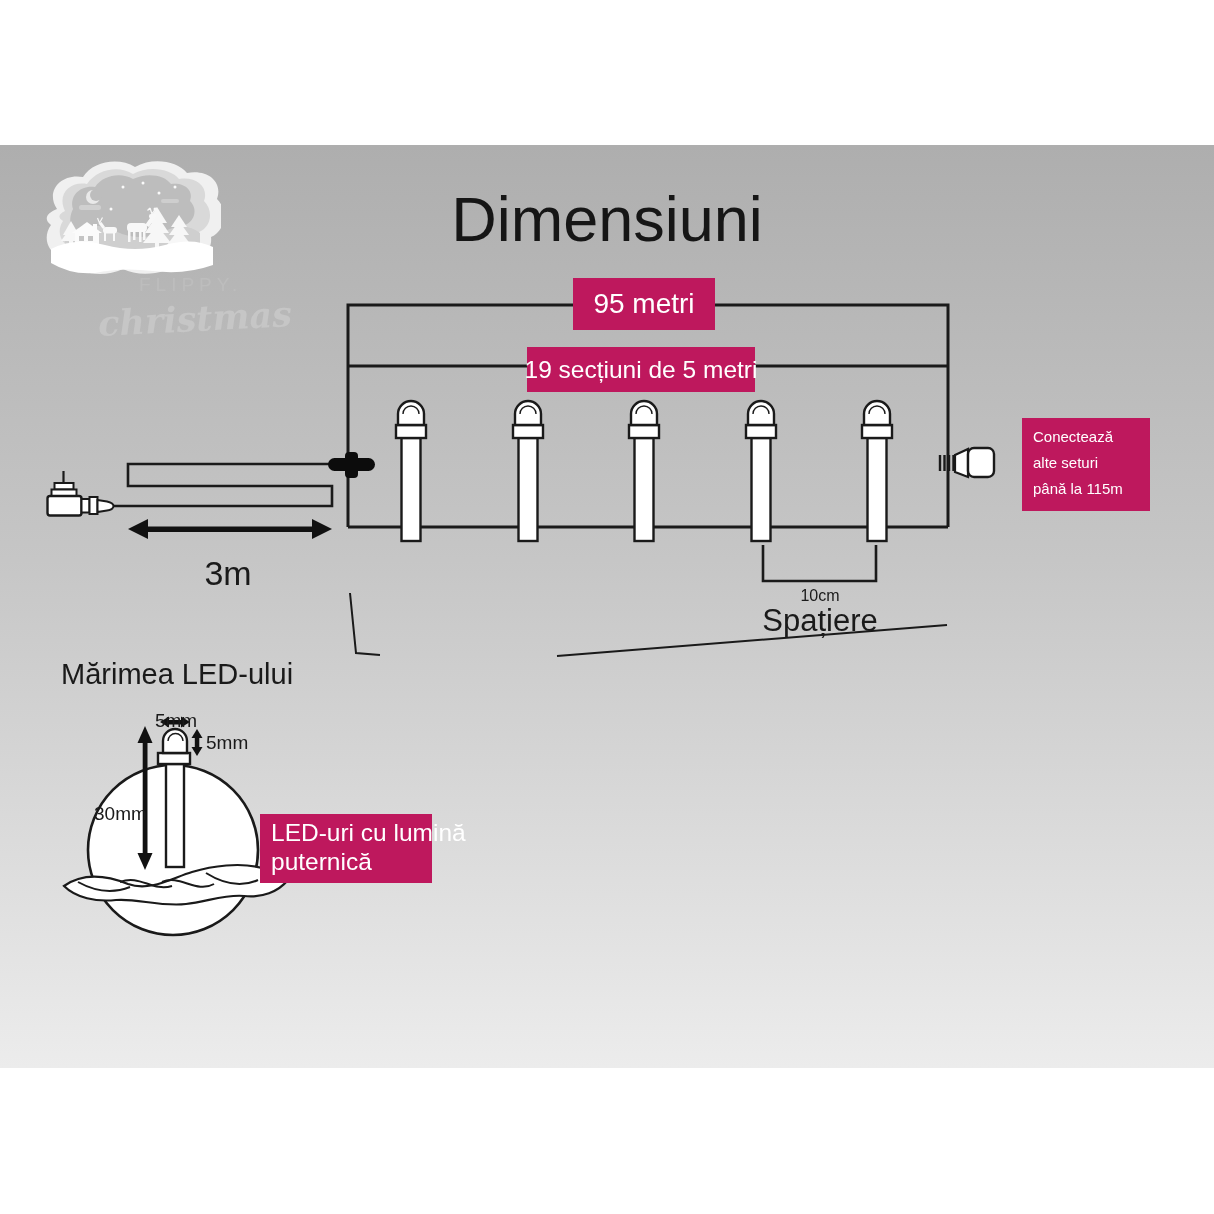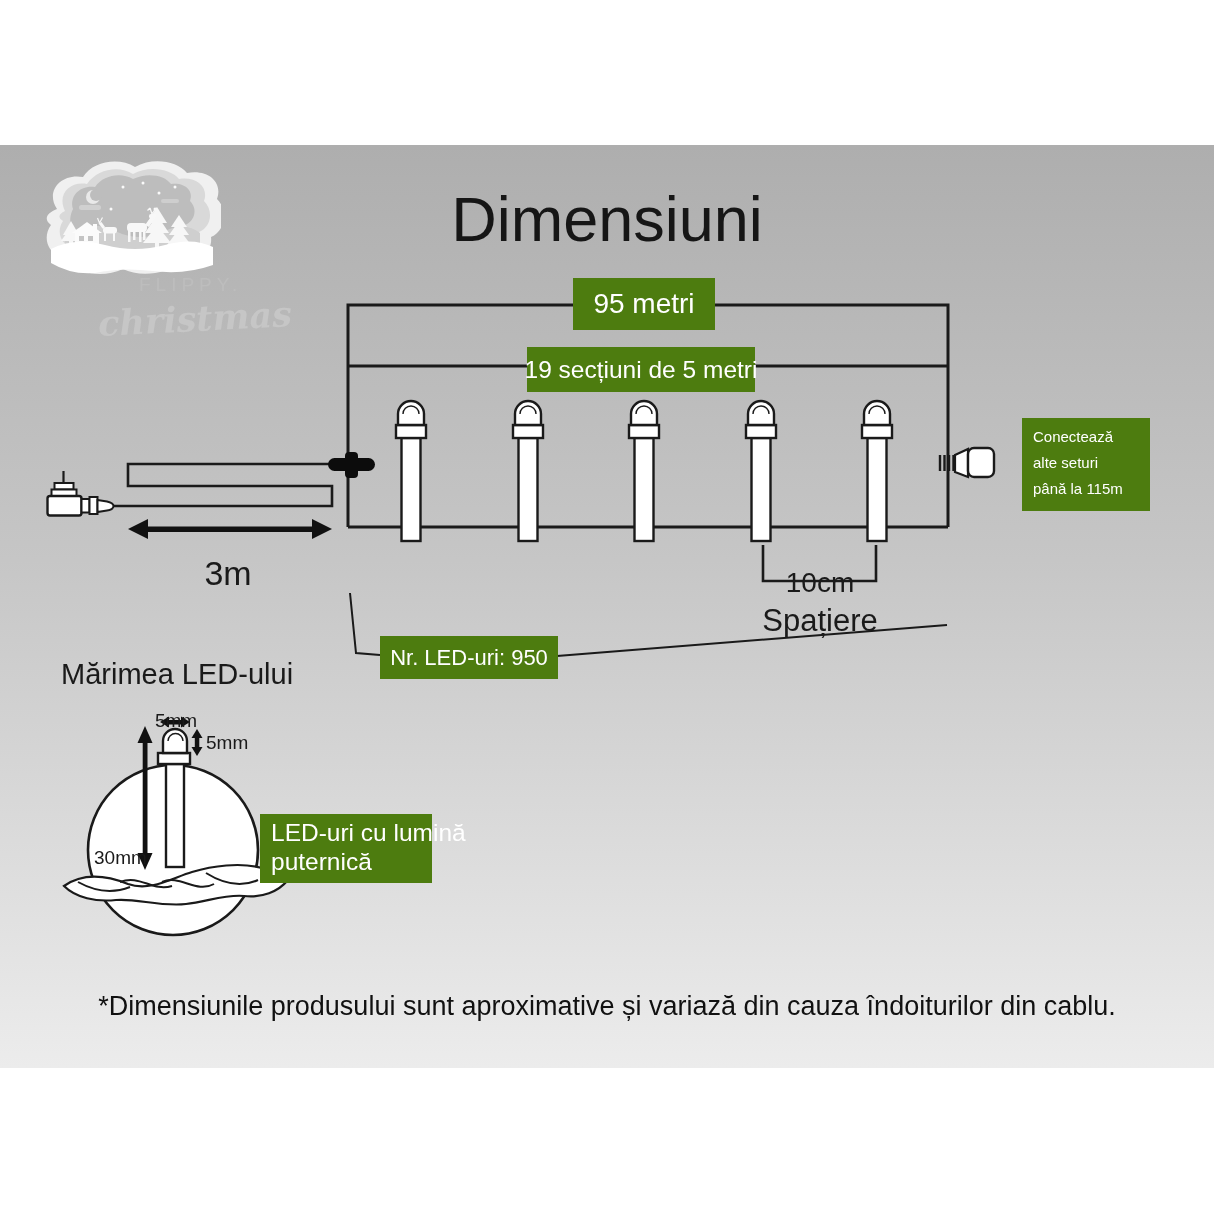--- a/index.html
+++ b/index.html
@@ -3,26 +3,26 @@
 <meta charset="utf-8">
 <style>
   html,body{margin:0;padding:0;background:#fff;}
   .page{position:relative;width:1214px;height:1214px;background:#ffffff;overflow:hidden;
         font-family:"Liberation Sans", sans-serif;color:#1a1a1a;}
   .panel{position:absolute;left:0;top:145px;width:1214px;height:923px;
          background:linear-gradient(180deg,#aeaeae 0%,#c6c6c6 45%,#ececec 100%);}
   .abs{position:absolute;}
   .title{position:absolute;left:0;top:183px;width:1214px;text-align:center;
          font-size:63px;font-weight:400;color:#161616;letter-spacing:0;}
-  .blackbox{position:absolute;background:#4d7c0f;color:#ffffff;display:flex;
+  .blackbox{position:absolute;background:#be185d;color:#ffffff;display:flex;
             align-items:center;justify-content:center;white-space:nowrap;}
   .blackbox.left{align-items:flex-start;justify-content:flex-start;flex-direction:column;}
   .lbl{position:absolute;color:#1a1a1a;white-space:nowrap;}
   .center{text-align:center;margin-top:13px;}
-  .right{margin-top:44px;}
+  .right{}
   .footnote{position:absolute;left:0;top:991px;width:1214px;text-align:center;
             font-size:27px;color:#111;}
   .logo-brand{position:absolute;left:139px;top:274px;font-size:19px;letter-spacing:5px;
               color:#bdbdbd;font-weight:400;}
   .logo-script{position:absolute;left:98px;top:298px;font-size:35px;color:#c6c6c6;
                font-family:"DejaVu Serif",serif;font-style:italic;font-weight:700;
                transform:rotate(-3deg);}
   svg{display:block;}
 </style>
 </head>
@@ -204,38 +204,34 @@
   <div class="blackbox" style="left:527px;top:347px;width:228px;height:45px;font-size:24.5px;">
     <span>19 secțiuni de 5 metri</span>
   </div>
 
   <div class="blackbox left" style="left:1022px;top:418px;width:128px;height:93px;font-size:15px;line-height:26px;padding:6px 0 0 11px;box-sizing:border-box;">
     <span>Conectează</span>
     <span>alte seturi</span>
     <span>până la 115m</span>
   </div>
 
-  <div class="blackbox" style="left:380px;top:636px;width:178px;height:43px;font-size:22px;">
-    <span>Nr. LED-uri: 950</span>
-  </div>
 
   <div class="blackbox left" style="left:260px;top:814px;width:172px;height:69px;font-size:24.5px;line-height:28.5px;padding:5px 0 0 11px;box-sizing:border-box;">
     <span>LED-uri cu lumină</span>
     <span>puternică</span>
   </div>
 
   <div class="lbl center" style="left:178px;top:541px;width:100px;font-size:34px;">3m</div>
 
-  <div class="lbl center" style="left:769px;top:554px;width:102px;font-size:28px;">10cm</div>
+  <div class="lbl center" style="left:769px;top:574px;width:102px;font-size:16px;">10cm</div>
 
   <div class="lbl center" style="left:745px;top:590px;width:150px;font-size:31px;">Spațiere</div>
 
   <div class="lbl" style="left:61px;top:658px;font-size:29px;">Mărimea LED-ului</div>
 
   <div class="lbl center" style="left:150px;top:697px;width:52px;font-size:19px;">5mm</div>
 
   <div class="lbl" style="left:206px;top:732px;font-size:19px;">5mm</div>
 
   <div class="lbl right" style="left:94px;top:803px;width:44px;font-size:19px;">30mm</div>
 
-  <div class="footnote">*Dimensiunile produsului sunt aproximative și variază din cauza îndoiturilor din cablu.</div>
 
 </div>
 
 </body></html>

